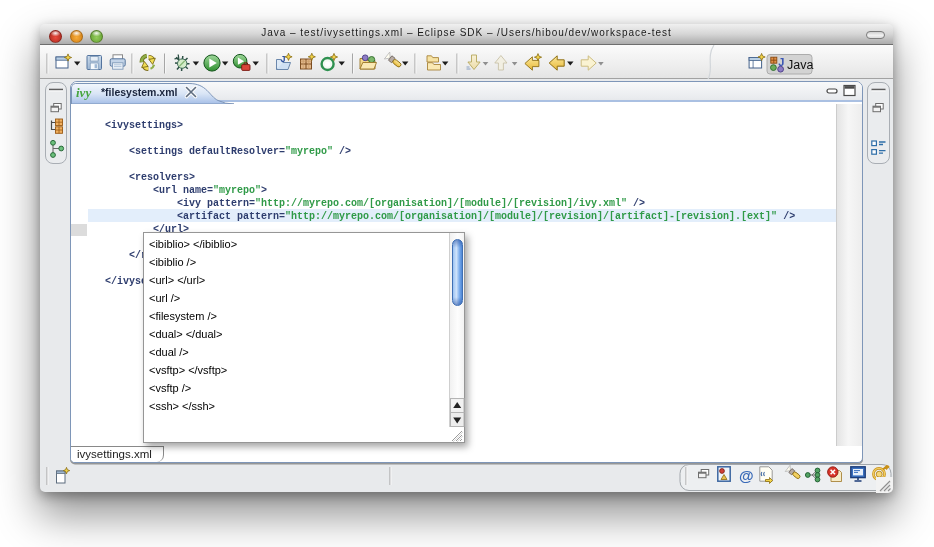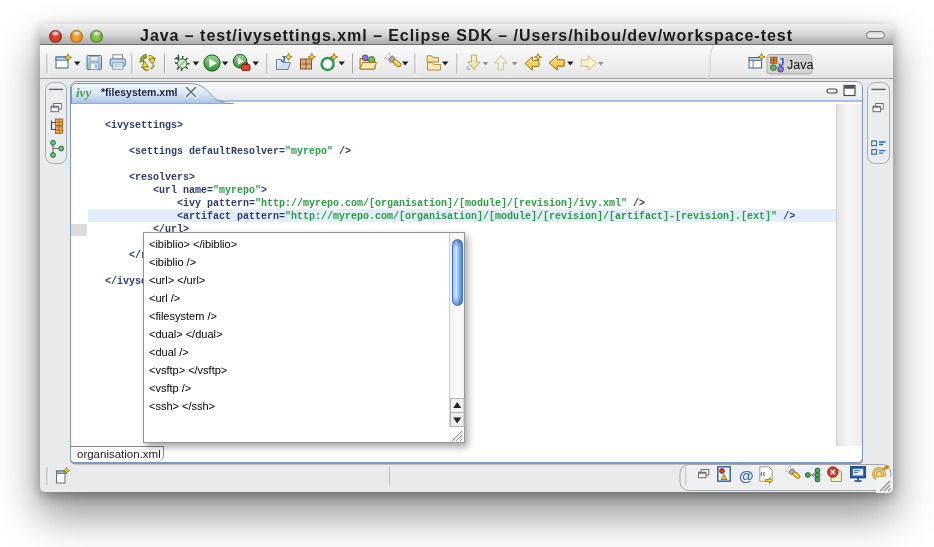--- a/index.html
+++ b/index.html
@@ -2,21 +2,21 @@
 <html><head><meta charset="utf-8"><style>
 html,body{margin:0;padding:0;width:934px;height:547px;background:#fff;overflow:hidden;
 font-family:"Liberation Sans",sans-serif;}
 *{box-sizing:border-box;}
 #win{position:absolute;left:40px;top:24px;width:853px;height:468px;border-radius:5px;
 background:#e8eaec;box-shadow:0 22px 42px 2px rgba(0,0,0,.42),0 4px 12px rgba(0,0,0,.32);}
 #tbar{position:absolute;left:0;top:0;width:853px;height:21px;border-radius:5px 5px 0 0;
 background:linear-gradient(180deg,#f0f0f0 0%,#d6d6d6 50%,#bcbcbc 80%,#acacac 100%);
 border-bottom:1px solid #6e6e6e;}
 .lt{position:absolute;top:6px;width:13px;height:13px;border-radius:50%;}
-#ttl{position:absolute;left:0;right:0;top:3px;text-align:center;font-size:16px;letter-spacing:0.95px;color:#1b1b1b;font-weight:bold;}
+#ttl{position:absolute;left:0;right:0;top:3px;text-align:center;font-size:10px;letter-spacing:0.95px;color:#1b1b1b;}
 #loz{position:absolute;left:826px;top:7px;width:19px;height:8px;border-radius:4px;
 border:1px solid #7c7c7c;background:linear-gradient(180deg,#cfcfcf,#f2f2f2 55%,#dadada);}
 #tools{position:absolute;left:0;top:21px;width:853px;height:34px;
 background:linear-gradient(180deg,#fbfbfb,#ececec 70%,#e4e4e4);border-bottom:1px solid #a2a2a2;}
 #main{position:absolute;left:0;top:55px;width:699px;height:413px;border-radius:0 0 5px 5px;}
 .trim{position:absolute;width:22px;height:82px;border:1px solid #a9aeb4;border-radius:8px;background:#eaecee;}
 #folder{position:absolute;left:30px;top:2px;width:793px;height:382px;
 border:1.5px solid #7e96b8;border-radius:7px 7px 5px 5px;background:#fff;overflow:hidden;box-shadow:0 1.5px 0 0 rgba(80,80,80,.55);}
 #tabrow{position:absolute;left:0;top:0;width:791px;height:20px;
 background:linear-gradient(180deg,#f8f9fa,#eaecef 85%,#e6e8eb);border-bottom:2px solid #aac0e2;}
@@ -284,21 +284,21 @@
         &lt;url name=<span class="s">"myrepo"</span>&gt;
             &lt;ivy pattern=<span class="s">"http://myrepo.com/[organisation]/[module]/[revision]/ivy.xml"</span> /&gt;
             &lt;artifact pattern=<span class="s">"http://myrepo.com/[organisation]/[module]/[revision]/[artifact]-[revision].[ext]"</span> /&gt;
         &lt;/url&gt;
 
     &lt;/re
 
 &lt;/ivyset</pre>
     <div id="scrollcol"></div>
    </div>
-   <div id="btab">organisation.xml</div>
+   <div id="btab">ivysettings.xml</div>
   </div>
   <div id="btrim">
         <svg width="853" height="29" style="position:absolute;left:0;top:0">
           <rect x="640" y="1.5" width="211" height="26" rx="9" fill="#edeff1" stroke="#a2a7ac" stroke-width="1"></rect>
           <path d="M7,4 v18" stroke="#9e9e9e" stroke-width="1"></path>
           <path d="M8,4 v18" stroke="#f8f8f8" stroke-width="1"></path>
 <path d="M350,4 v18" stroke="#9e9e9e" stroke-width="1"></path>
           <path d="M351,4 v18" stroke="#f8f8f8" stroke-width="1"></path>
 <path d="M646,4 v18" stroke="#9e9e9e" stroke-width="1"></path>
           <path d="M647,4 v18" stroke="#f8f8f8" stroke-width="1"></path>

